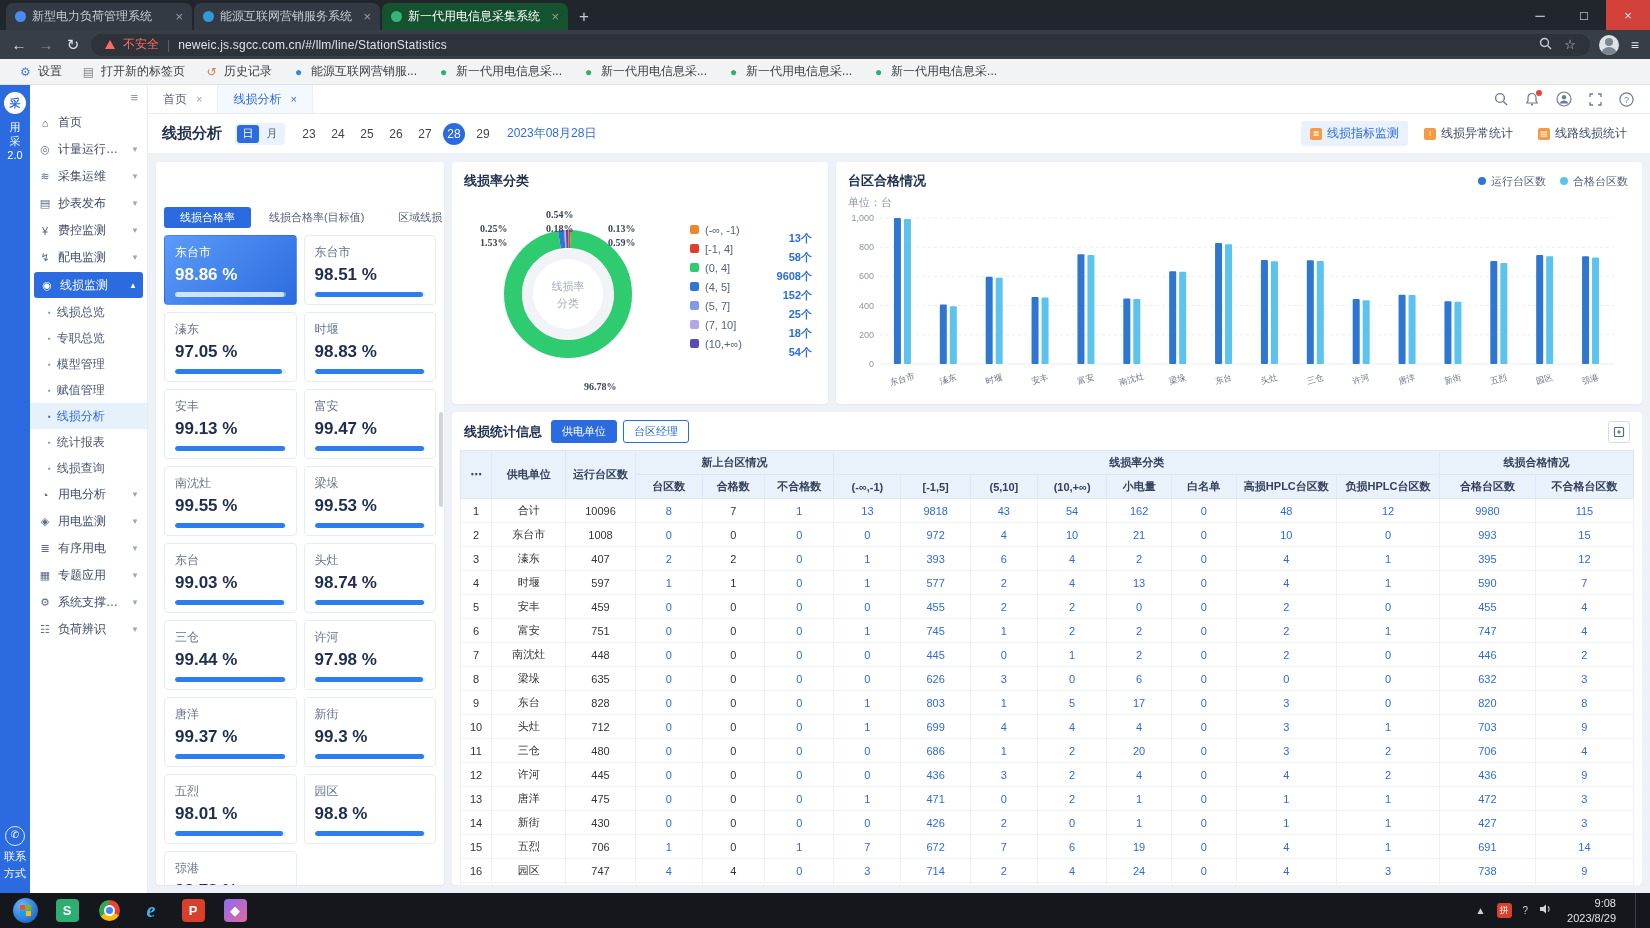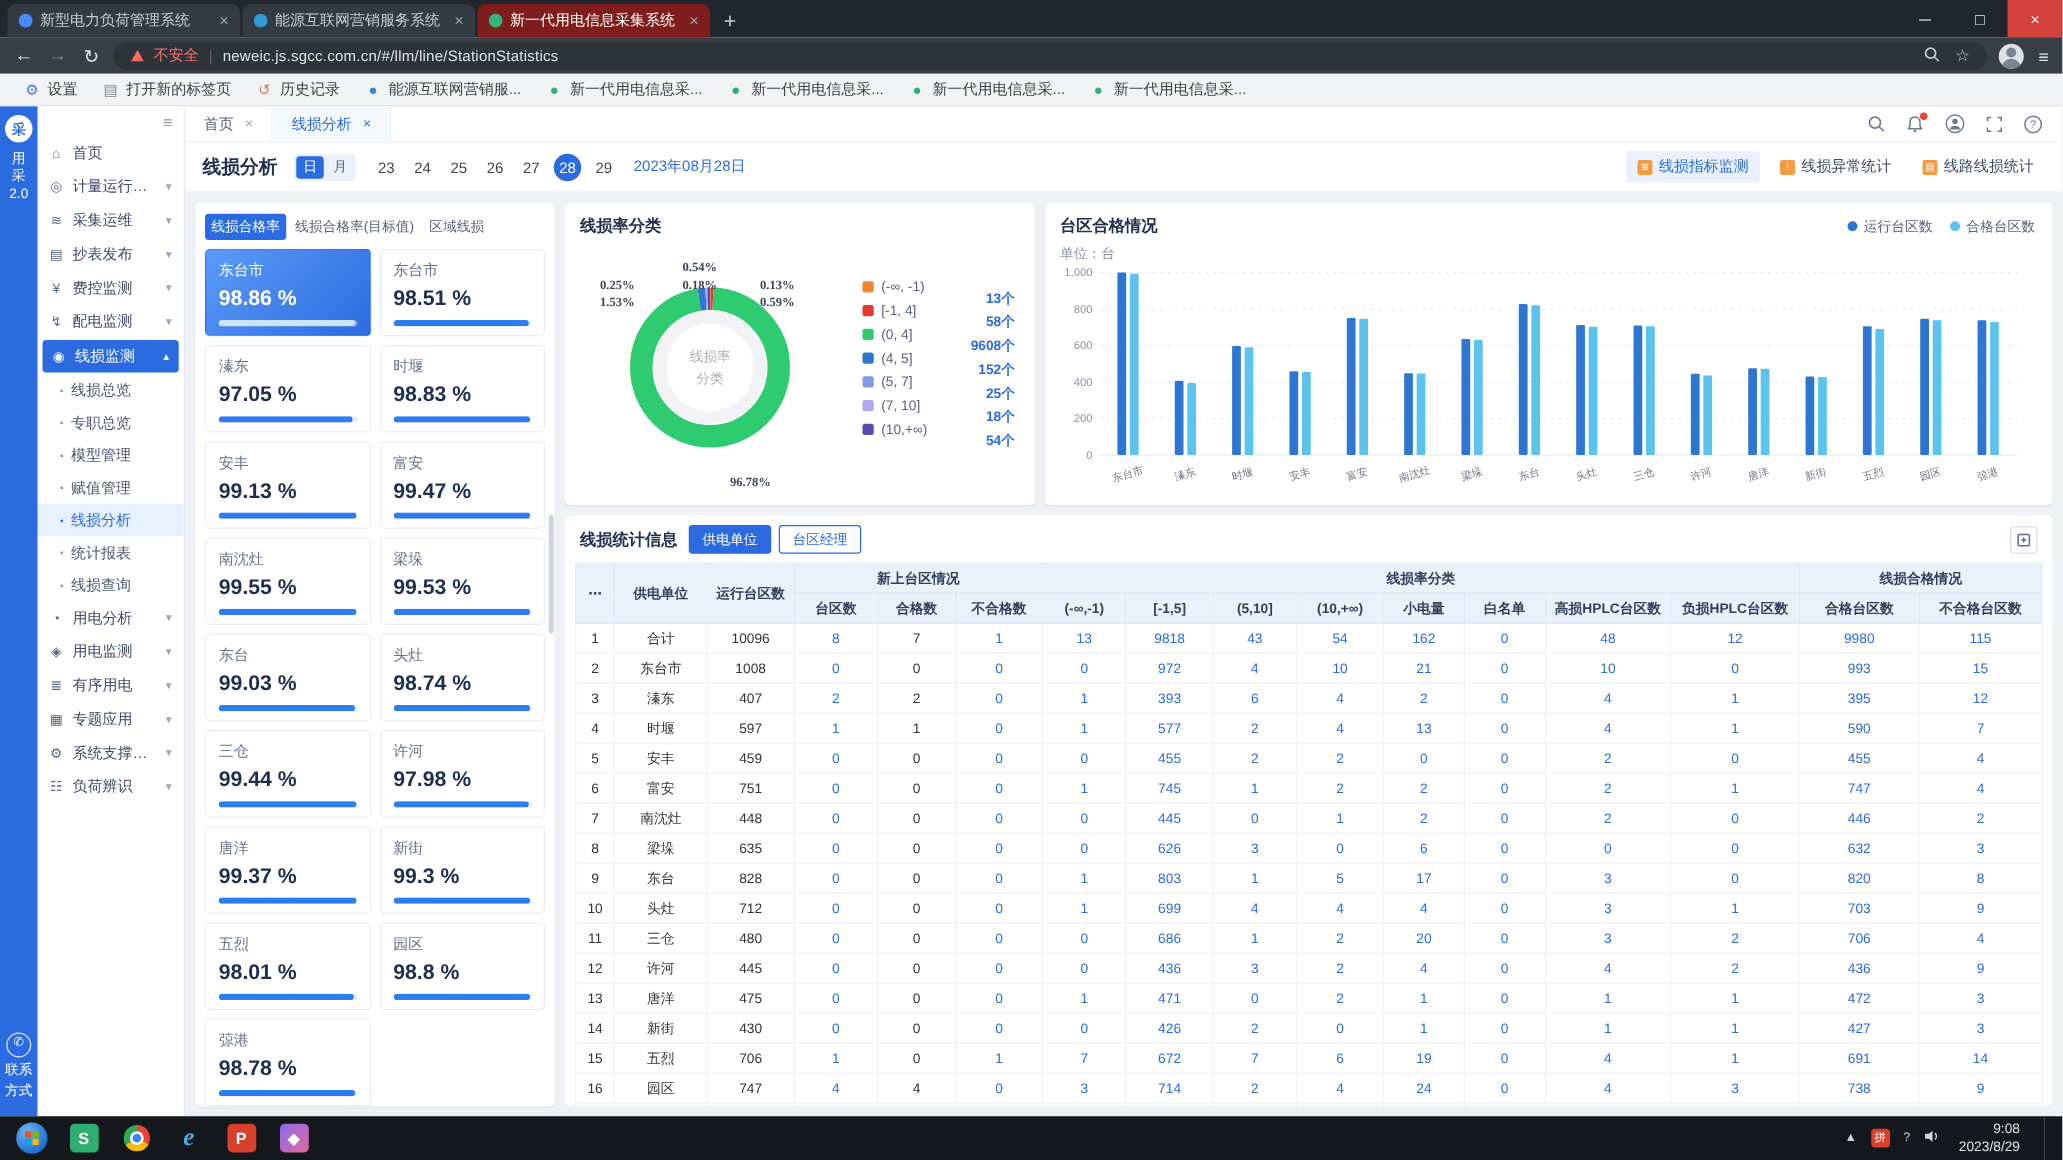--- a/index.html
+++ b/index.html
@@ -4,21 +4,21 @@
 <style>
 *{margin:0;padding:0;box-sizing:border-box;}
 html,body{width:1650px;height:928px;overflow:hidden;}
 body{font-family:"Liberation Sans","DejaVu Sans",sans-serif;font-size:12px;color:#333;background:#eef1f6;}
 .screen{width:1650px;height:928px;display:flex;flex-direction:column;}
 
 
 .titlebar{flex:0 0 30px;background:#21252c;display:flex;align-items:flex-end;}
 .tabstrip{display:flex;align-items:flex-end;height:30px;padding-left:6px;}
 .btab{width:186px;height:27px;background:#343a43;color:#c8cdd5;display:flex;align-items:center;gap:6px;padding:0 9px;border-radius:7px 7px 0 0;margin-right:2px;font-size:12px;overflow:hidden;}
-.btab.active{background:#7f1d1d;color:#fff;}
+.btab.active{background:#14532d;color:#fff;}
 .favicon{width:11px;height:11px;border-radius:50%;flex:0 0 11px;}
 .btab-label{flex:1;overflow:hidden;white-space:nowrap;text-overflow:ellipsis;}
 .btab-close{color:#9aa1ab;font-size:13px;}
 .newtab{width:28px;height:27px;color:#c8cdd5;font-size:17px;display:flex;align-items:center;justify-content:center;}
 .win-controls{margin-left:auto;display:flex;height:30px;}
 .win-btn{width:44px;height:30px;display:flex;align-items:center;justify-content:center;color:#e8eaed;font-size:13px;}
 .win-btn.close{background:#d2413a;}
 
 
 .addressbar{flex:0 0 29px;background:#383e46;display:flex;align-items:center;gap:9px;padding:0 10px;}
@@ -92,21 +92,21 @@
 .tr-btn{display:flex;align-items:center;gap:5px;font-size:12px;color:#3d4b66;padding:4px 9px;border-radius:3px;}
 .tr-btn.active{background:#e8f1fd;color:#2c6bdf;}
 .tr-ic{width:12px;height:12px;border-radius:2px;background:#f59b45;color:#fff;font-size:8px;display:flex;align-items:center;justify-content:center;line-height:1;}
 
 
 .content{flex:1;display:flex;gap:8px;padding:8px;overflow:hidden;}
 .panel{background:#fff;border-radius:4px;box-shadow:0 1px 2px rgba(30,50,90,.05);}
 .panel-title{font-size:13px;font-weight:bold;color:#20304e;padding:10px 12px 6px;}
 .left-panel{flex:0 0 288px;display:flex;flex-direction:column;overflow:hidden;position:relative;}
 .rate-tabs{display:flex;gap:2px;padding:9px 8px 7px;font-size:11px;align-items:center;}
-.rate-tab{padding:3px 5px;color:#55627a;border-radius:3px;white-space:nowrap;}
+.rate-tab{padding:3px 16px;color:#55627a;border-radius:3px;white-space:nowrap;margin-top:36px;}
 .rate-tab.active{background:#2c6bdf;color:#fff;}
 .cards{display:grid;grid-template-columns:1fr 1fr;gap:7px;padding:0 8px 8px;grid-auto-rows:70px;overflow:hidden;flex:1;}
 .rcard{border:1px solid #e7ecf4;border-radius:4px;padding:8px 10px;background:#fff;}
 .rcard.selected{background:linear-gradient(135deg,#5b9bf8,#2c6bdf);border-color:transparent;}
 .rcard-name{font-size:12px;color:#66738c;}
 .rcard-val{font-size:17px;font-weight:bold;color:#1d2e4e;margin:4px 0 7px;}
 .rcard-bar{height:5px;background:#e9eef6;border-radius:3px;overflow:hidden;}
 .rcard-fill{height:100%;background:#2c7df0;border-radius:3px;}
 .rcard.selected .rcard-name,.rcard.selected .rcard-val{color:#fff;}
 .rcard.selected .rcard-bar{background:rgba(255,255,255,.35);}

